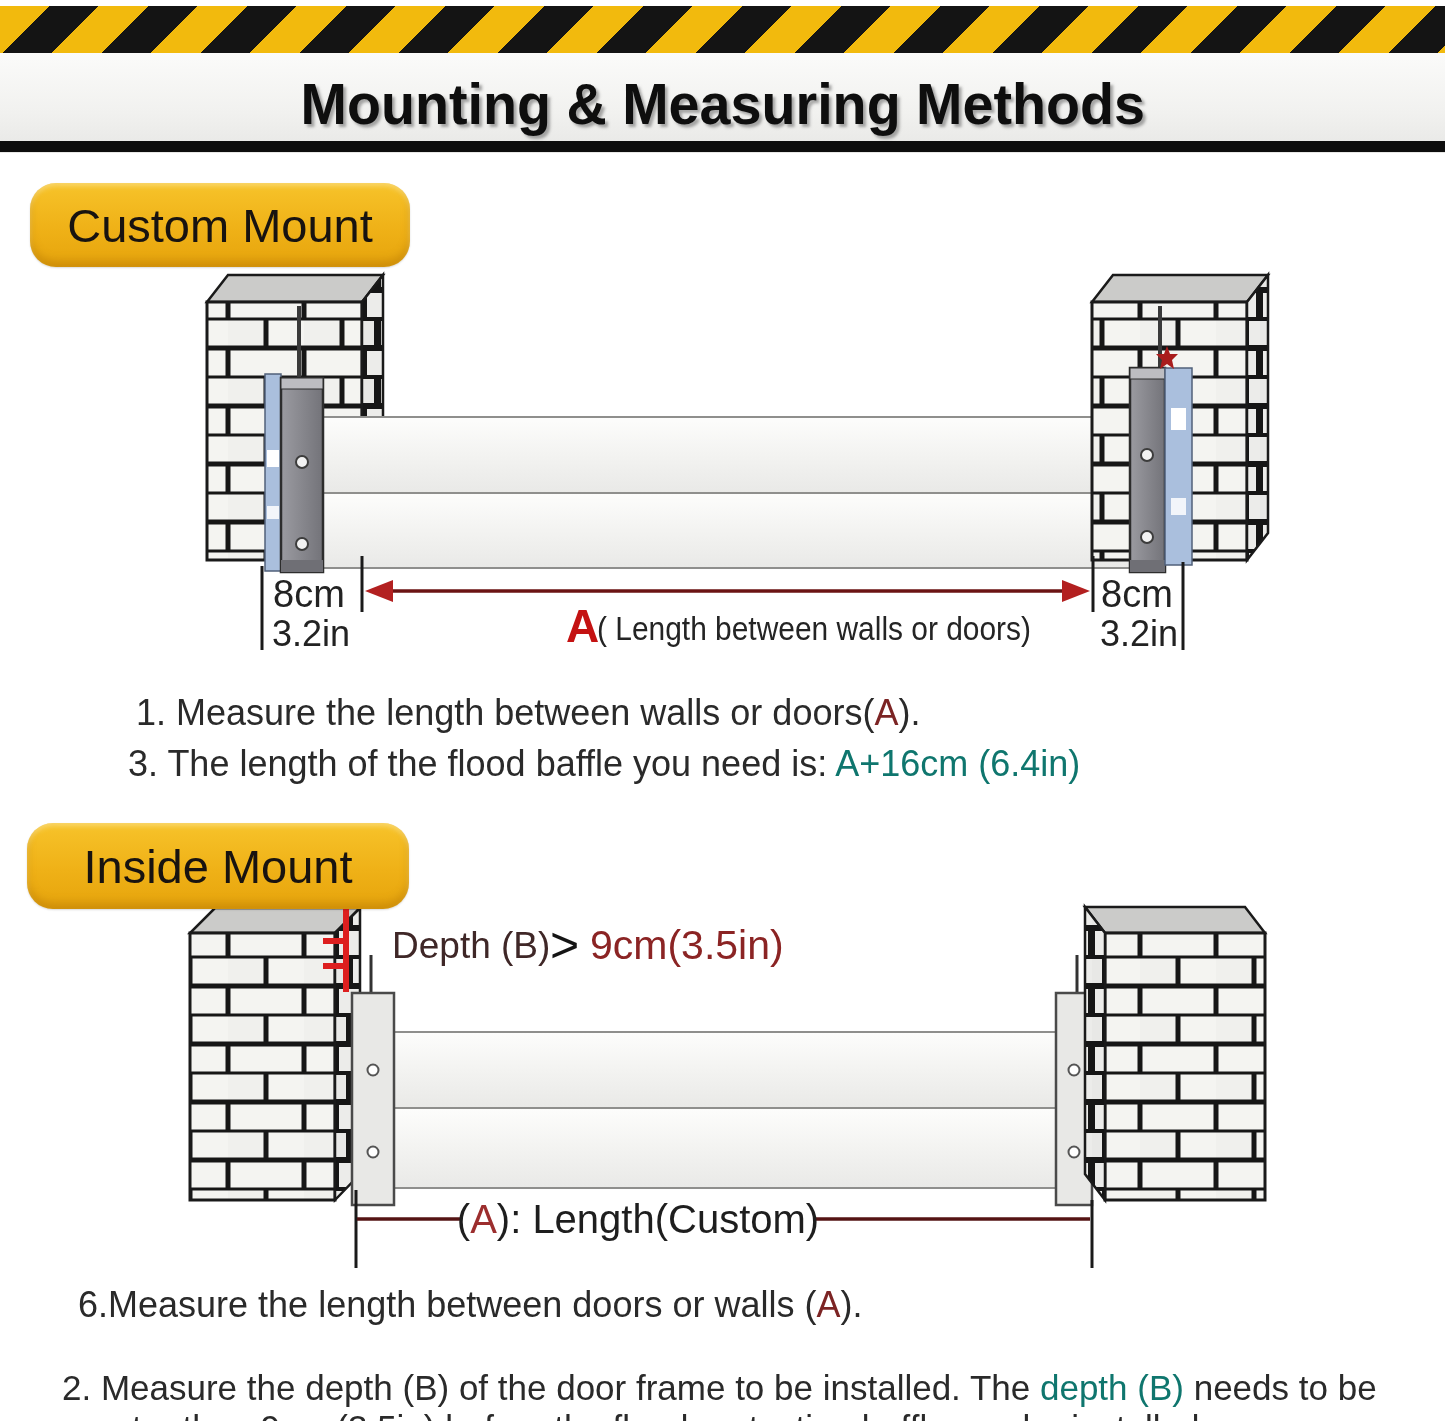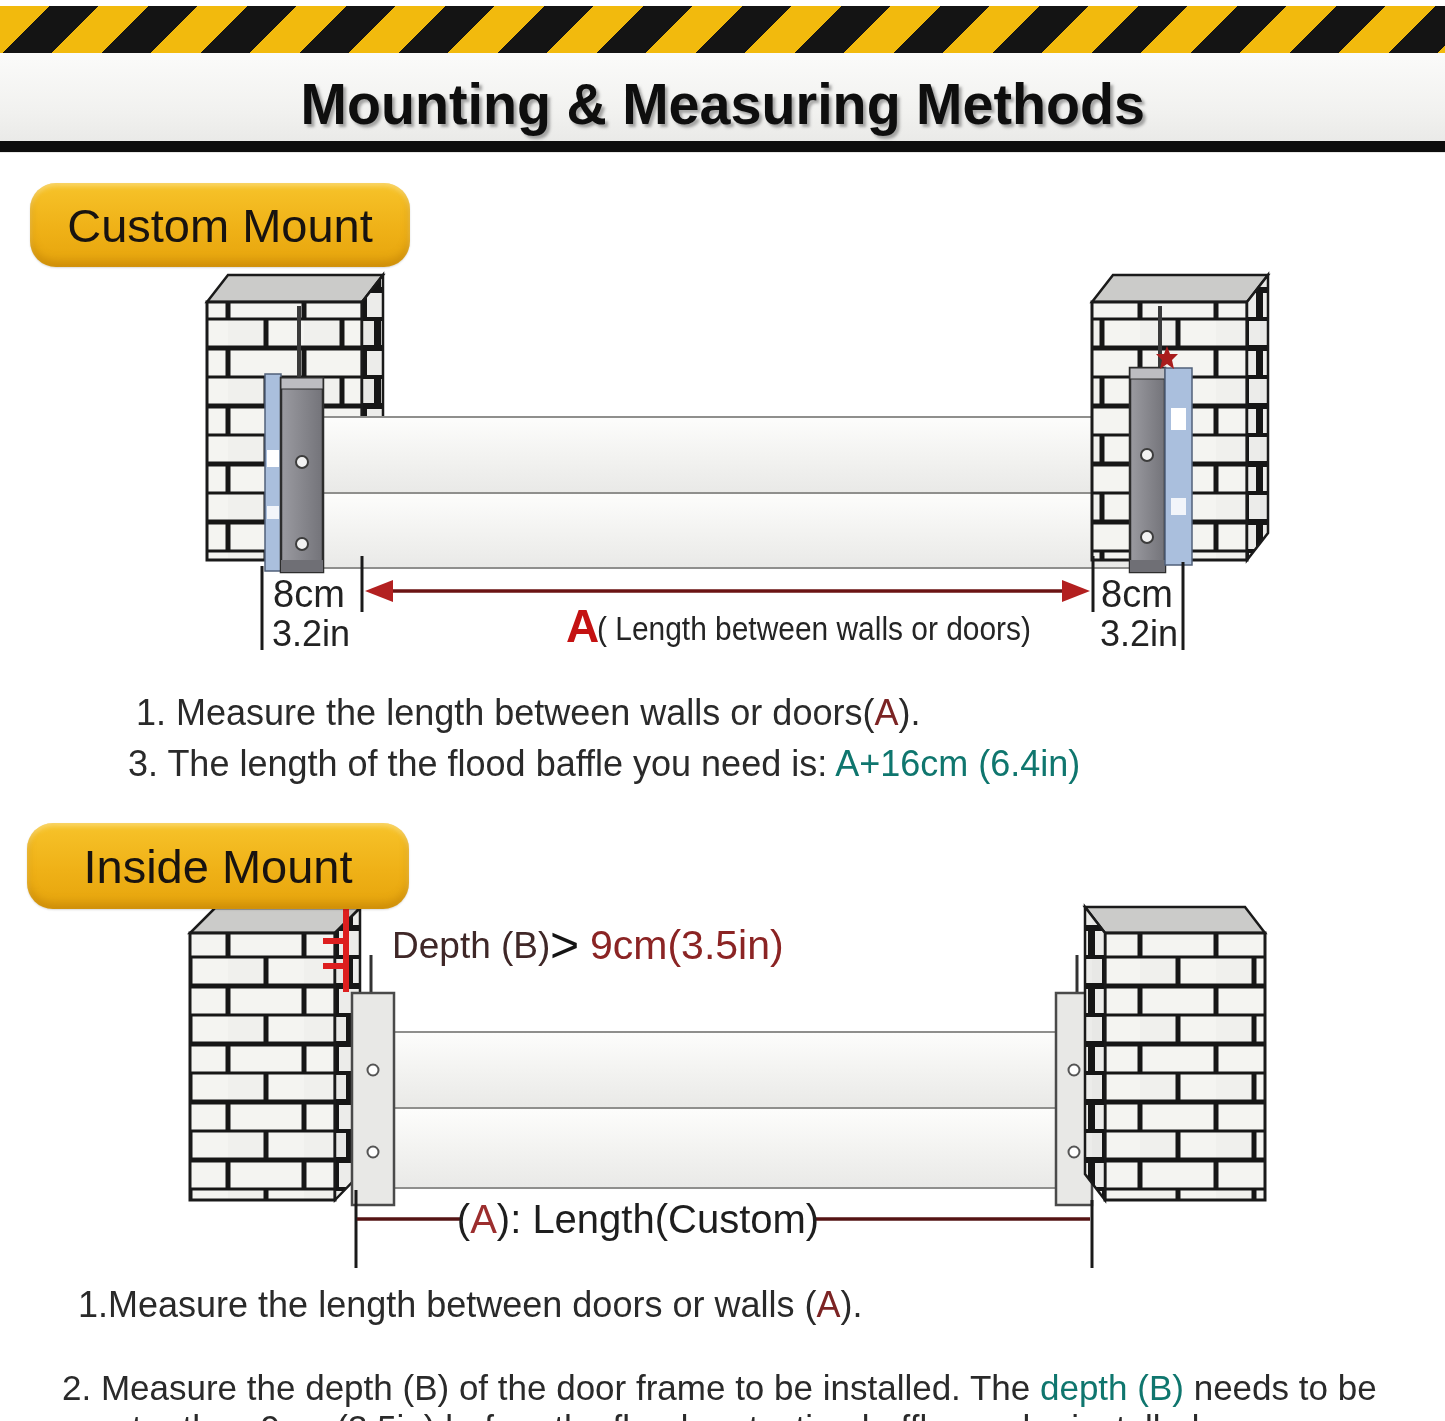--- a/index.html
+++ b/index.html
@@ -175,17 +175,17 @@
   <span>Inside Mount</span>
 </div>
 
 <p class="step" id="os1" style="left:128px;top:692px;margin-left:8px;">
   <span>1. Measure the length between walls or doors(</span><span class="dk-red">A</span><span>).</span>
 </p>
 <p class="step" id="os2" style="left:128px;top:743px;">
   <span>3. The length of the flood baffle you need is: </span><span class="red">A+16cm (6.4in)</span>
 </p>
 <p class="step" id="is1" style="left:78px;top:1284px;">
-  <span>1.Measure the length between doors or walls (</span><span class="dk-red">A</span><span>).</span>
+  <span>6.Measure the length between doors or walls (</span><span class="dk-red">A</span><span>).</span>
 </p>
 <p class="step" id="is2" style="left:62px;top:1336px;margin-top:32px;">
   <span>2. Measure the depth (B) of the door frame to be installed. The </span><span class="red">depth (B)</span><span> needs to be greater than 9cm (3.5in) before the flood protection baffle can be installed.</span>
 </p>
 
 </body></html>

